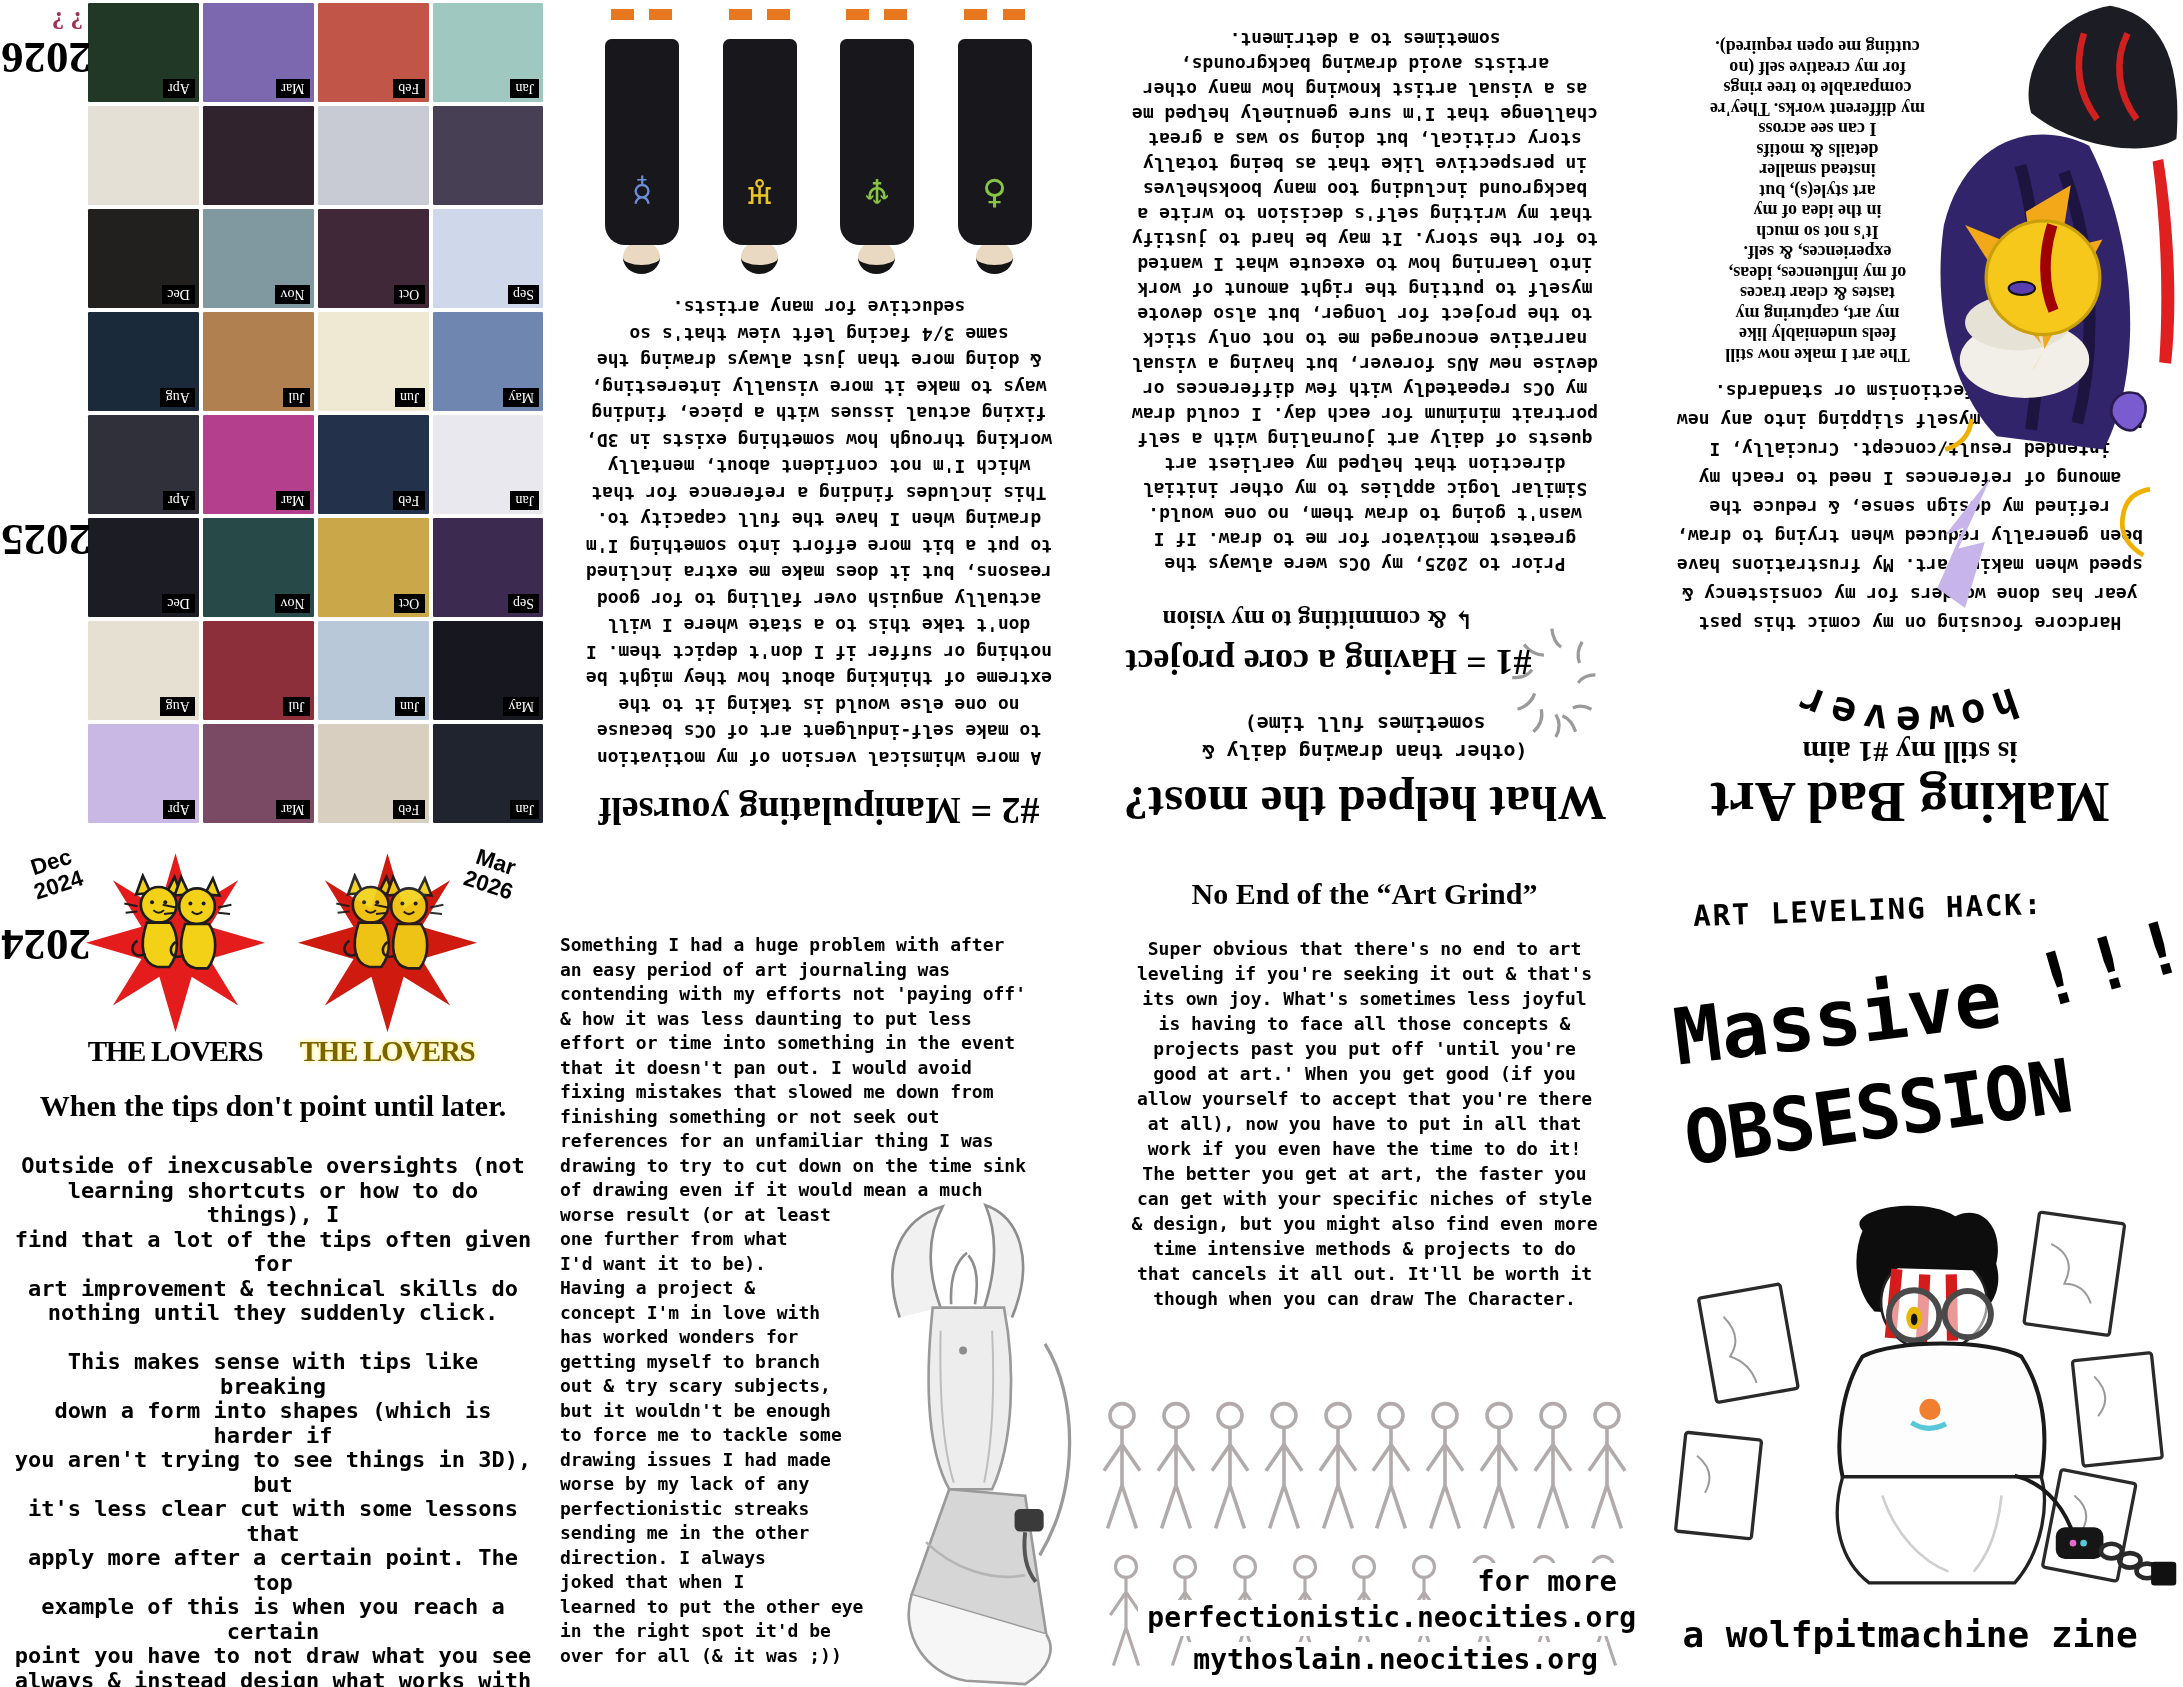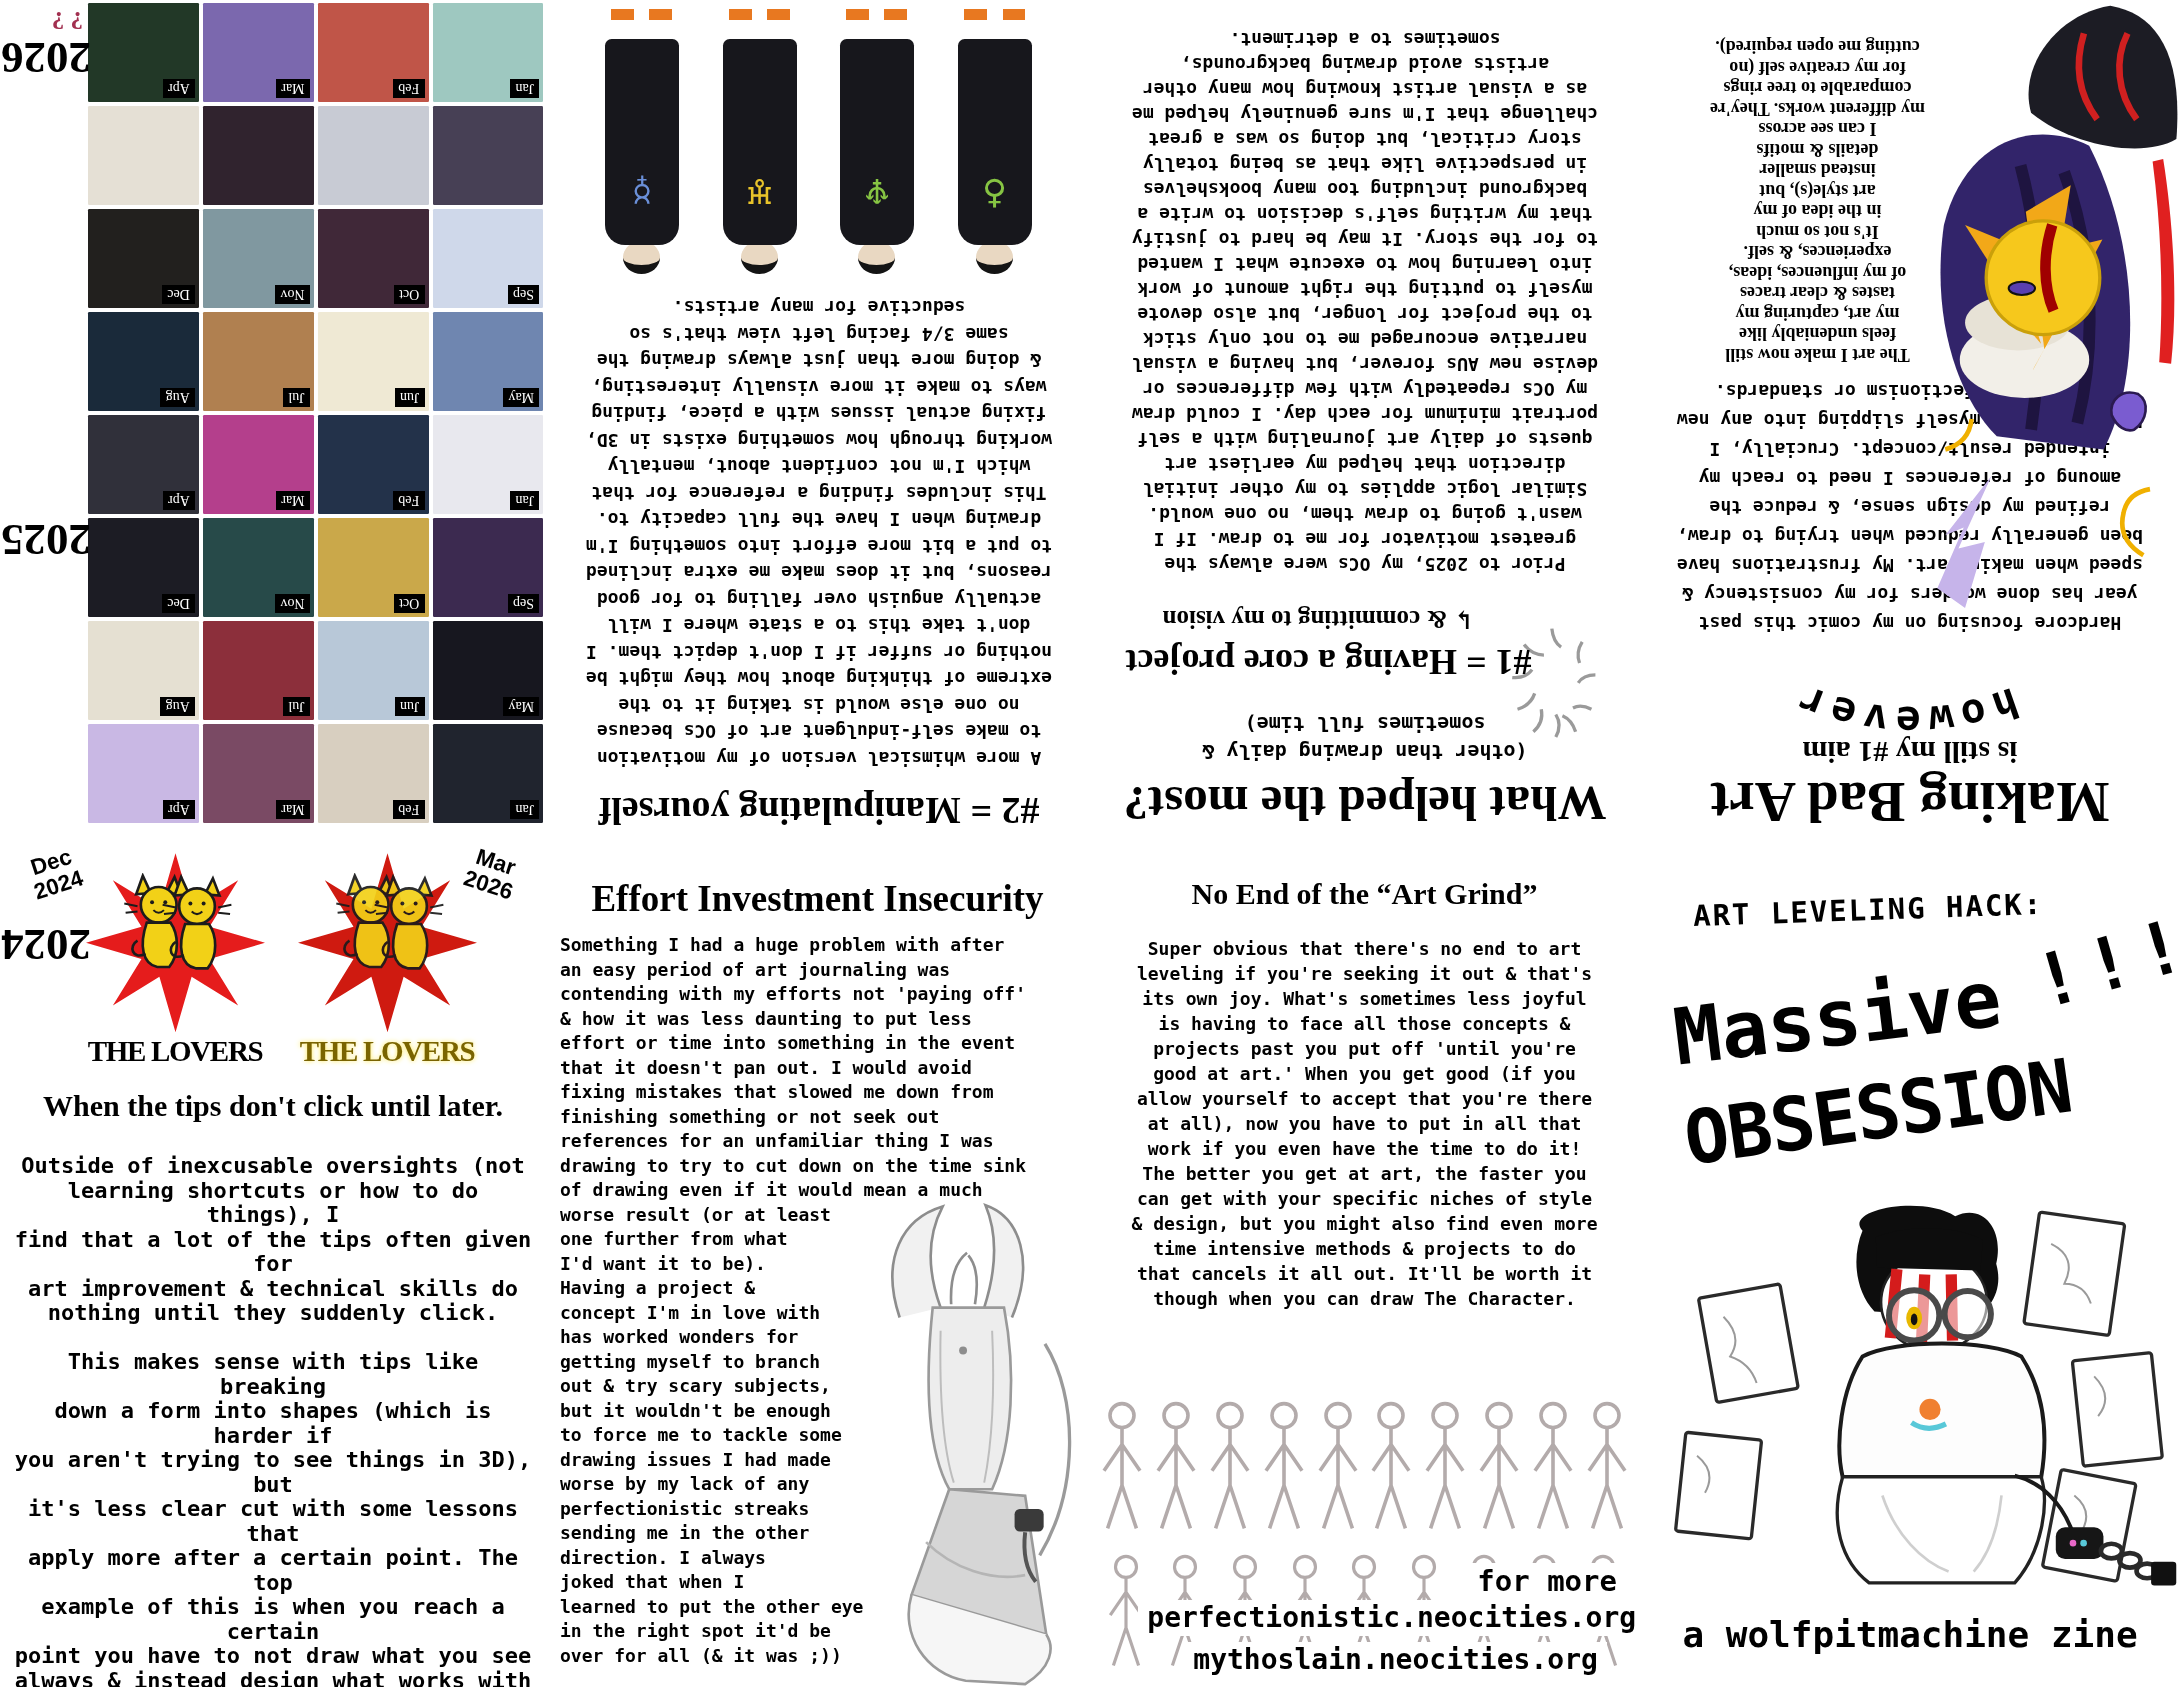--- a/index.html
+++ b/index.html
@@ -210,21 +210,21 @@
       <svg class="abs" style="left:43px;top:20px;opacity:.92;" width="119" height="106" viewBox="0 0 180 160">
         <use href="#cats"></use>
           <use href="#cats" transform="translate(58,2)"></use>
       </svg>
       <div class="cardname serif" style="color:#7a6400;text-shadow:0 0 5.3px #ffe84a;">THE LOVERS</div>
     </div>
     <div class="abs cornerlabel pre" style="left:20px;top:0;transform:rotate(-18deg);">Dec
 2024</div>
     <div class="abs cornerlabel pre" style="left:457px;top:0;transform:rotate(18deg);">Mar
 2026</div>
-    <div class="abs serif ctr" style="left:0;right:0;top:239px;font-size:30px;">When the tips don't click until later.</div>
+    <div class="abs serif ctr" style="left:0;right:0;top:239px;font-size:30px;">When the tips don't point until later.</div>
     <div class="abs mono pre ctr" style="left:0;right:0;top:304px;font-size:22px;line-height:24.5px;">Outside of inexcusable oversights (not
 learning shortcuts or how to do things), I
 find that a lot of the tips often given for
 art improvement &amp; technical skills do
 nothing until they suddenly click.
 
 This makes sense with tips like breaking
 down a form into shapes (which is harder if
 you aren't trying to see things in 3D), but
 it's less clear cut with some lessons that
@@ -284,21 +284,20 @@
 
         <div class="figure">
           <span class="fig-head"></span>
           <span class="fig-body"><span class="fig-sigil" style="color: rgb(106, 143, 216);">☿</span></span>
           <span class="fig-feet"></span>
         </div>
       </div>
   </div>
 
   <div class="panel" style="left:556px;top:867px;width:523px;height:820px;">
-    <div class="abs serif ctr" style="left:0;right:0;top:10px;font-size:37px;">Effort Investment Insecurity</div>
     <div class="abs mono pre" style="left:4px;top:66px;font-size:18px;line-height:24.5px;">Something I had a huge problem with after
 an easy period of art journaling was
 contending with my efforts not 'paying off'
 &amp; how it was less daunting to put less
 effort or time into something in the event
 that it doesn't pan out. I would avoid
 fixing mistakes that slowed me down from
 finishing something or not seek out
 references for an unfamiliar thing I was
 drawing to try to cut down on the time sink

